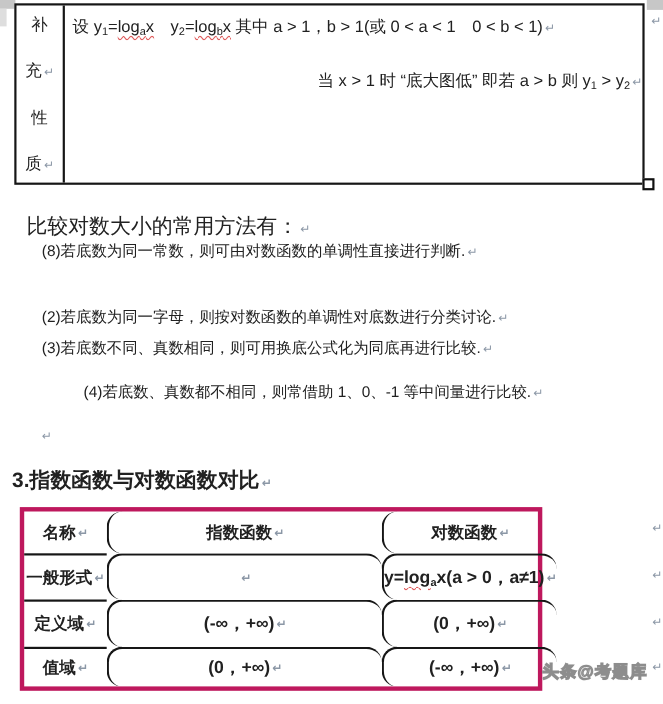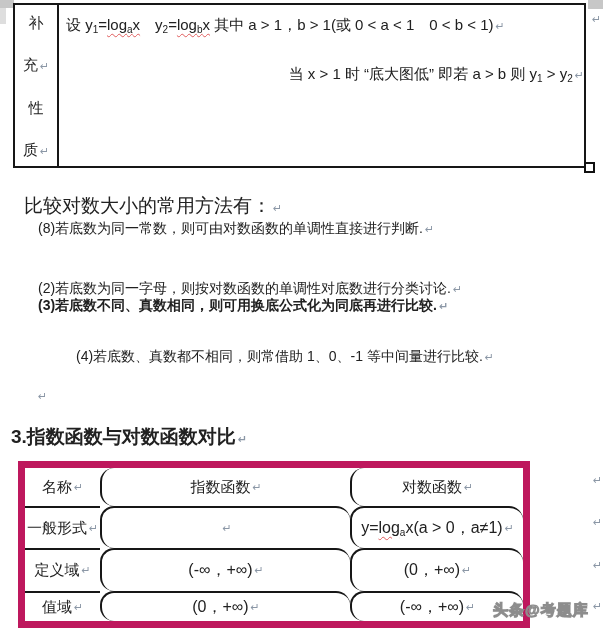--- a/index.html
+++ b/index.html
@@ -43,24 +43,25 @@
   .handle{
     position:absolute;left:584px;top:162px;width:11px;height:11px;
     border:2px solid #111;background:#fff;box-sizing:border-box;
   }
   
   .h1{position:absolute;left:24px;top:193px;font-size:19px;font-weight:400;white-space:nowrap;}
   .h2{position:absolute;left:11px;top:424px;font-size:19px;font-weight:700;white-space:nowrap;}
   .mitem{position:absolute;left:38px;font-size:14px;white-space:nowrap;}
   
   .t2{
-    position:absolute;left:18px;top:461px;width:512px;height:167px;
-    border:7px solid #be185d;box-sizing:border-box;background:#fff;
+    position:absolute;left:18px;top:461px;width:475px;height:167px;
+    border:4px solid #be185d;box-sizing:border-box;background:#fff;
     display:grid;grid-template-columns:75px 250px 1fr;
     grid-template-rows:38px 42px 43px 1fr;
+    font-weight:bold;
   }
   .c{
     display:flex;align-items:center;justify-content:center;
     font-size:15px;box-sizing:border-box;white-space:nowrap;
   }
   .c.math{font-size:16px;}
   .c.bl{border-left:2px solid #161616;border-radius:14px;}
   .c.bt{border-top:2px solid #161616;}
   
   .wm{
@@ -90,21 +91,21 @@
     <div class="t1-line l2"><span><span>当 x &gt; 1 时 “底大图低” 即若 a &gt; b 则 y</span><span class="sb">1</span><span> &gt; y</span><span class="sb">2</span></span><span class="pilc">↵</span></div>
   </div>
 </div>
 <span class="pilc abs" style="left:590px;top:13px;">↵</span>
 <div class="handle"></div>
 
 <div class="h1"><span>比较对数大小的常用方法有：</span><span class="pilc">↵</span></div>
 
 <div class="mitem" style="top:220px;"><span>(8)若底数为同一常数，则可由对数函数的单调性直接进行判断.</span><span class="pilc">↵</span></div>
 <div class="mitem" style="top:280px;"><span>(2)若底数为同一字母，则按对数函数的单调性对底数进行分类讨论.</span><span class="pilc">↵</span></div>
-<div class="mitem" style="top:297px;font-weight:bold;"><span>(3)若底数不同、真数相同，则可用换底公式化为同底再进行比较.</span><span class="pilc">↵</span></div>
+<div class="mitem" style="top:308px;"><span>(3)若底数不同、真数相同，则可用换底公式化为同底再进行比较.</span><span class="pilc">↵</span></div>
 <div class="mitem" style="top:348px;margin-left:38px;"><span>(4)若底数、真数都不相同，则常借助 1、0、-1 等中间量进行比较.</span><span class="pilc">↵</span></div>
 
 <span class="pilc abs" style="left:36px;top:390px;">↵</span>
 
 <div class="h2"><span>3.指数函数与对数函数对比</span><span class="pilc">↵</span></div>
 
 <div class="t2">
   <div class="c">
       <span>名称</span>
       <span class="pilc">↵</span>

